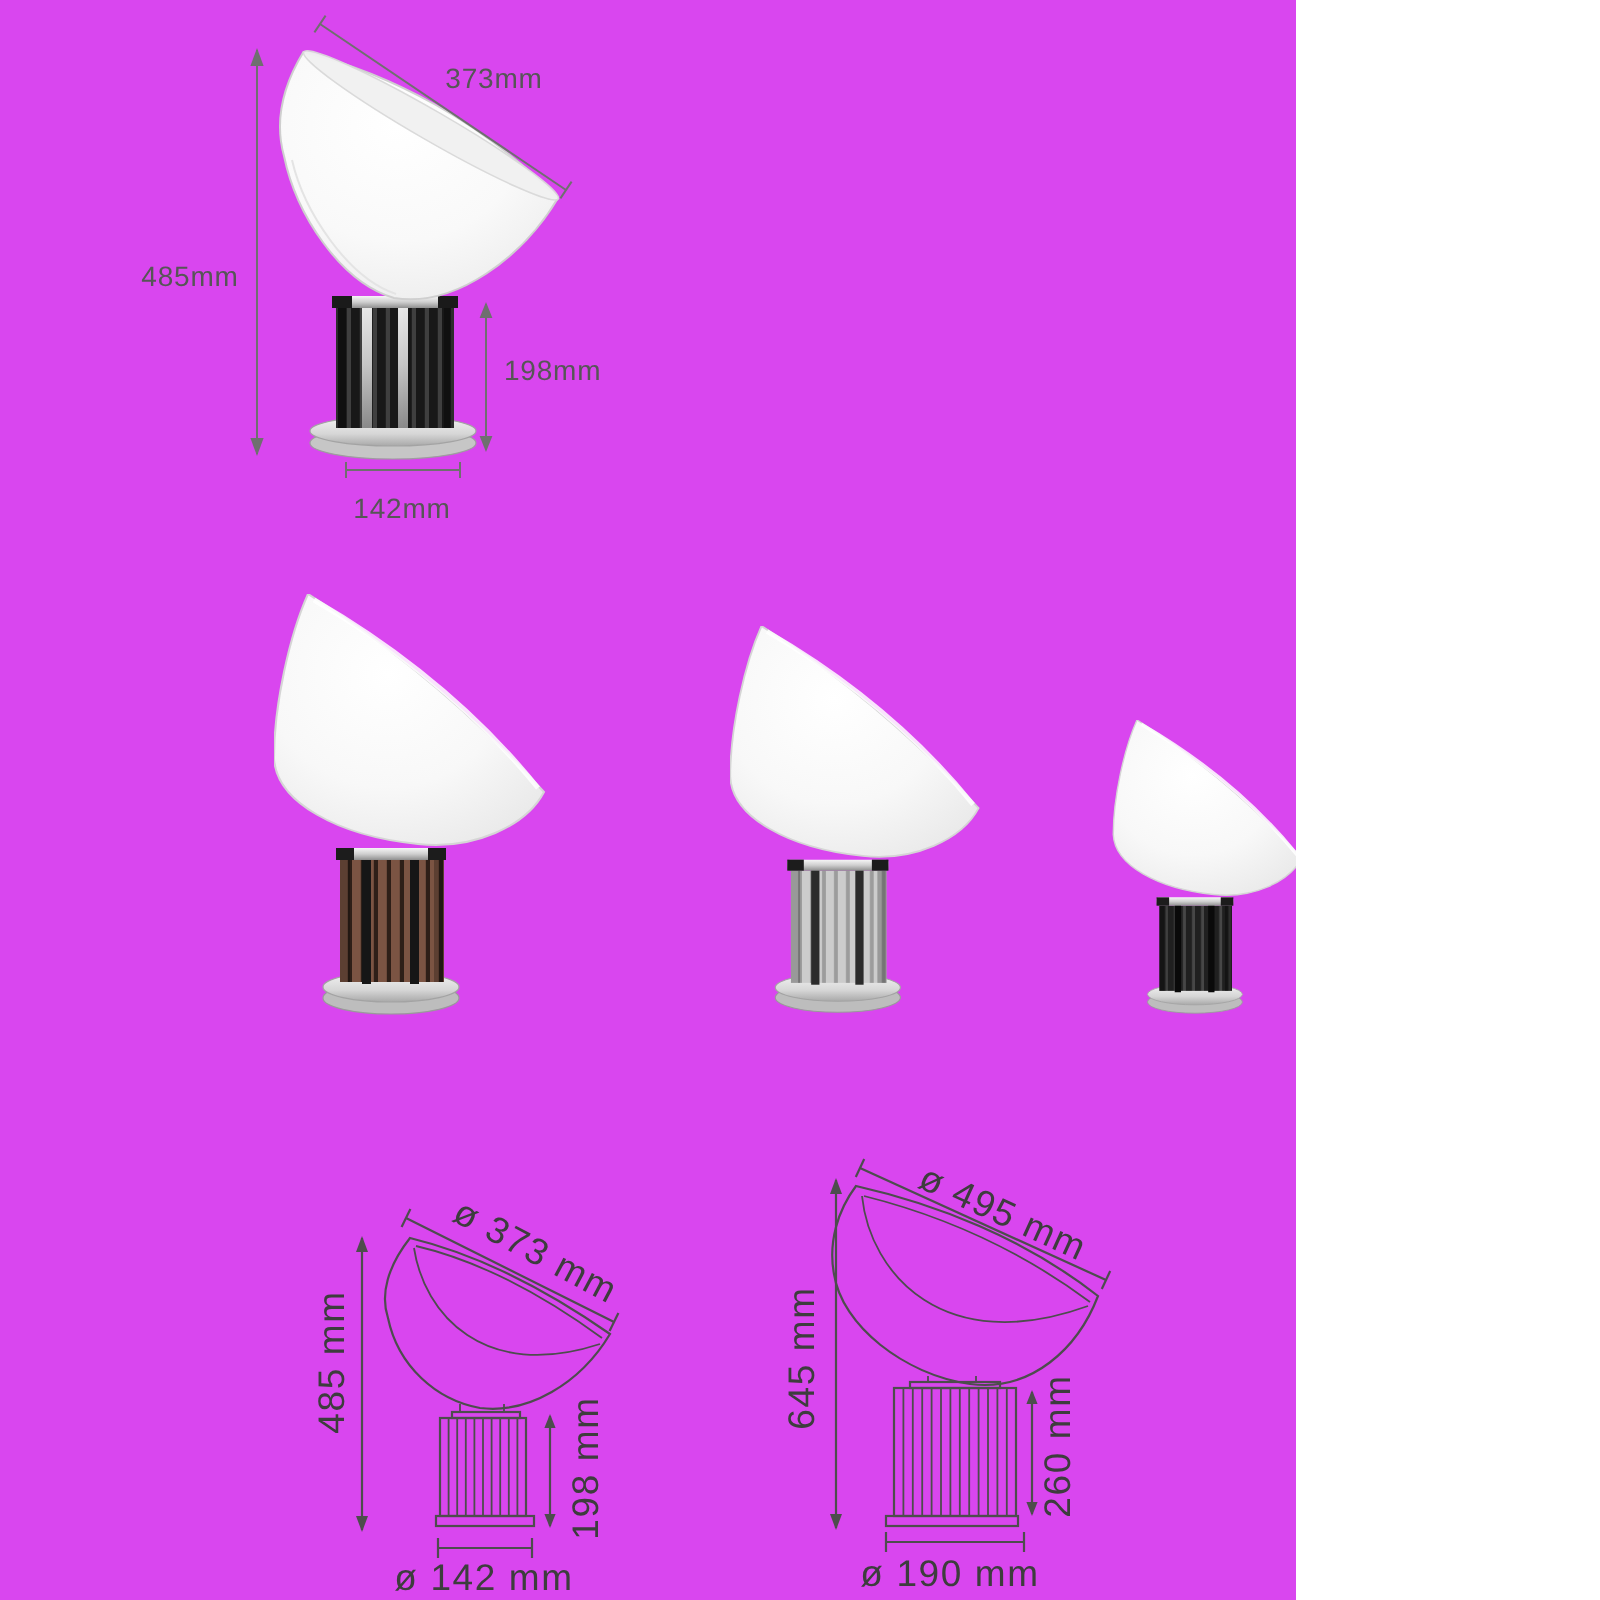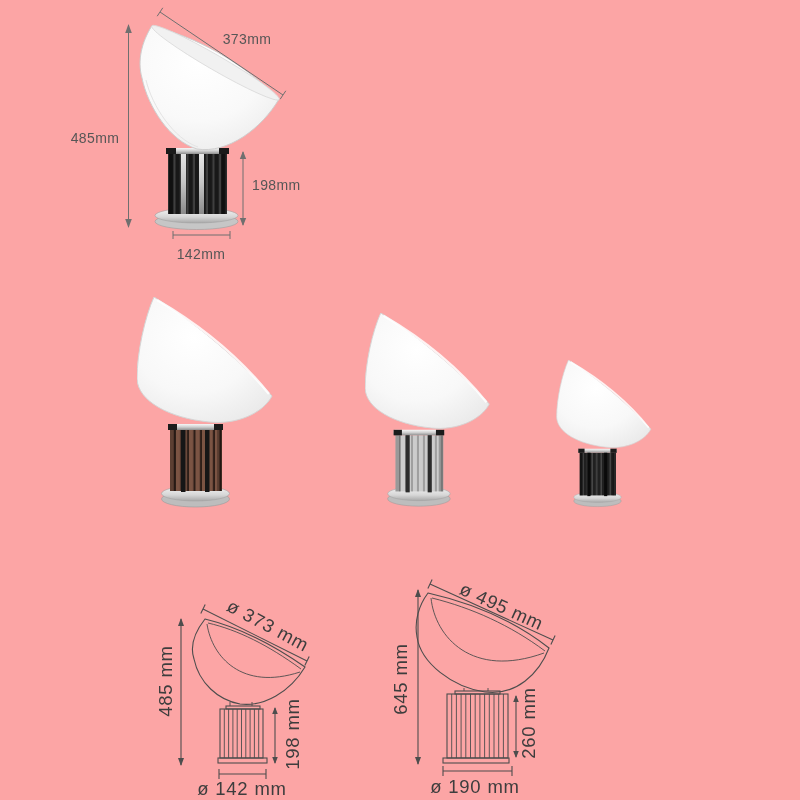--- a/index.html
+++ b/index.html
@@ -1,16 +1,16 @@
 <!DOCTYPE html>
 <html><head>
 <meta charset="utf-8">
 <style>
   html,body{margin:0;padding:0;background:#ffffff;}
-  .page{position:relative;width:800px;height:800px;background:#fca5a5;overflow:hidden;
+  .page{position:relative;width:648px;height:800px;background:#d946ef;overflow:hidden;
         font-family:"Liberation Sans","DejaVu Sans",sans-serif;}
   .abs{position:absolute;}
   
   .specs{position:absolute;left:419px;top:22px;width:370px;color:#3e3e3e;}
   .specs .title{font-size:19px;letter-spacing:.4px;margin:0 0 42px 0;}
   .specs .item{font-size:18px;letter-spacing:.3px;line-height:22px;margin:0 0 14px 0;}
   
   svg text{font-family:"Liberation Sans","DejaVu Sans",sans-serif;}
   .dim-s{font-size:14px;fill:#565656;letter-spacing:.4px;}
   .dim-l{font-size:18.5px;fill:#3d3d3d;letter-spacing:.8px;}

